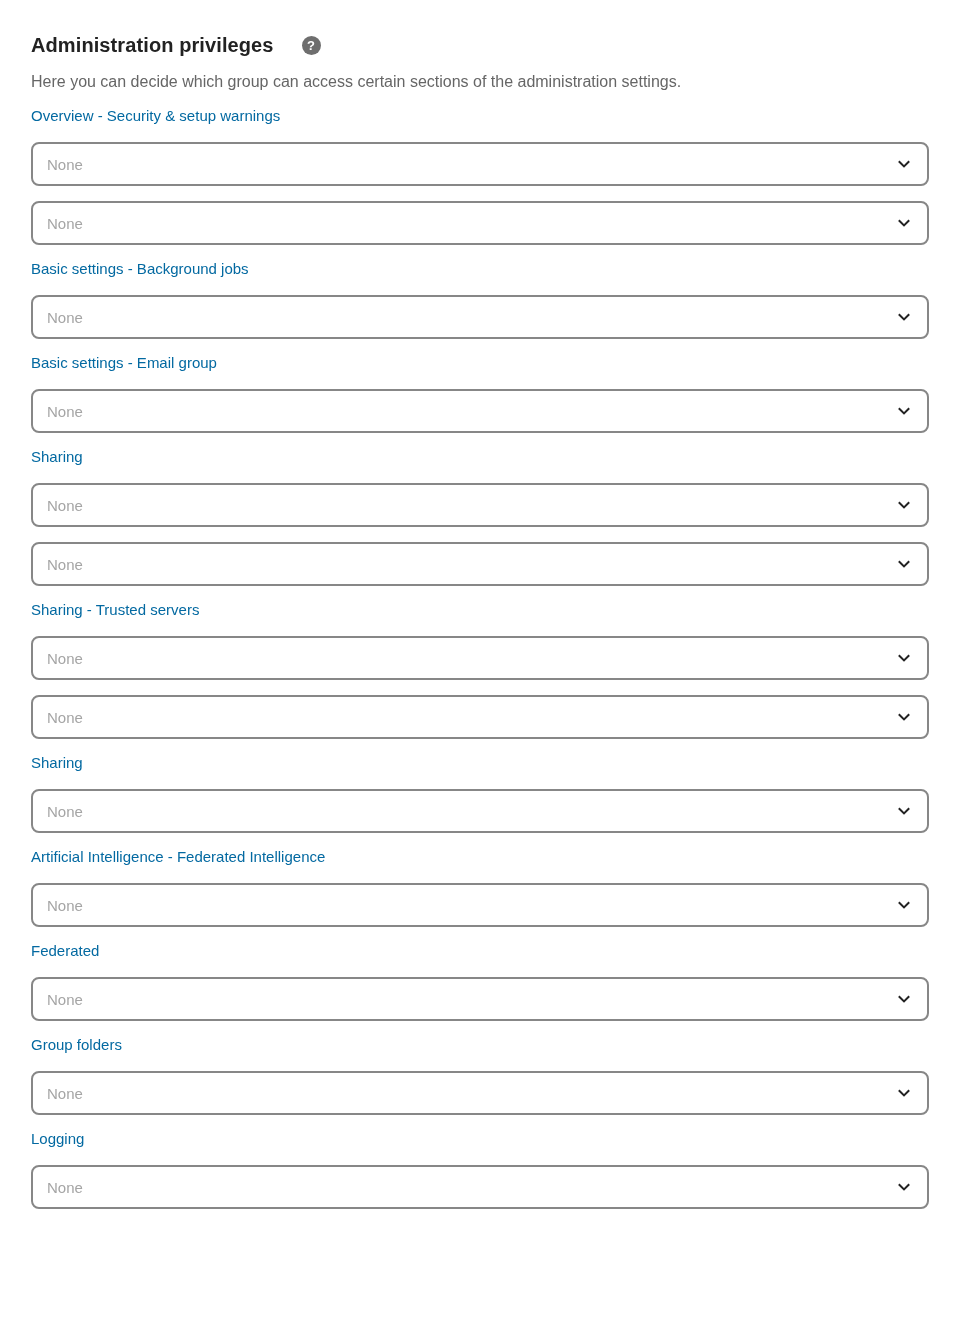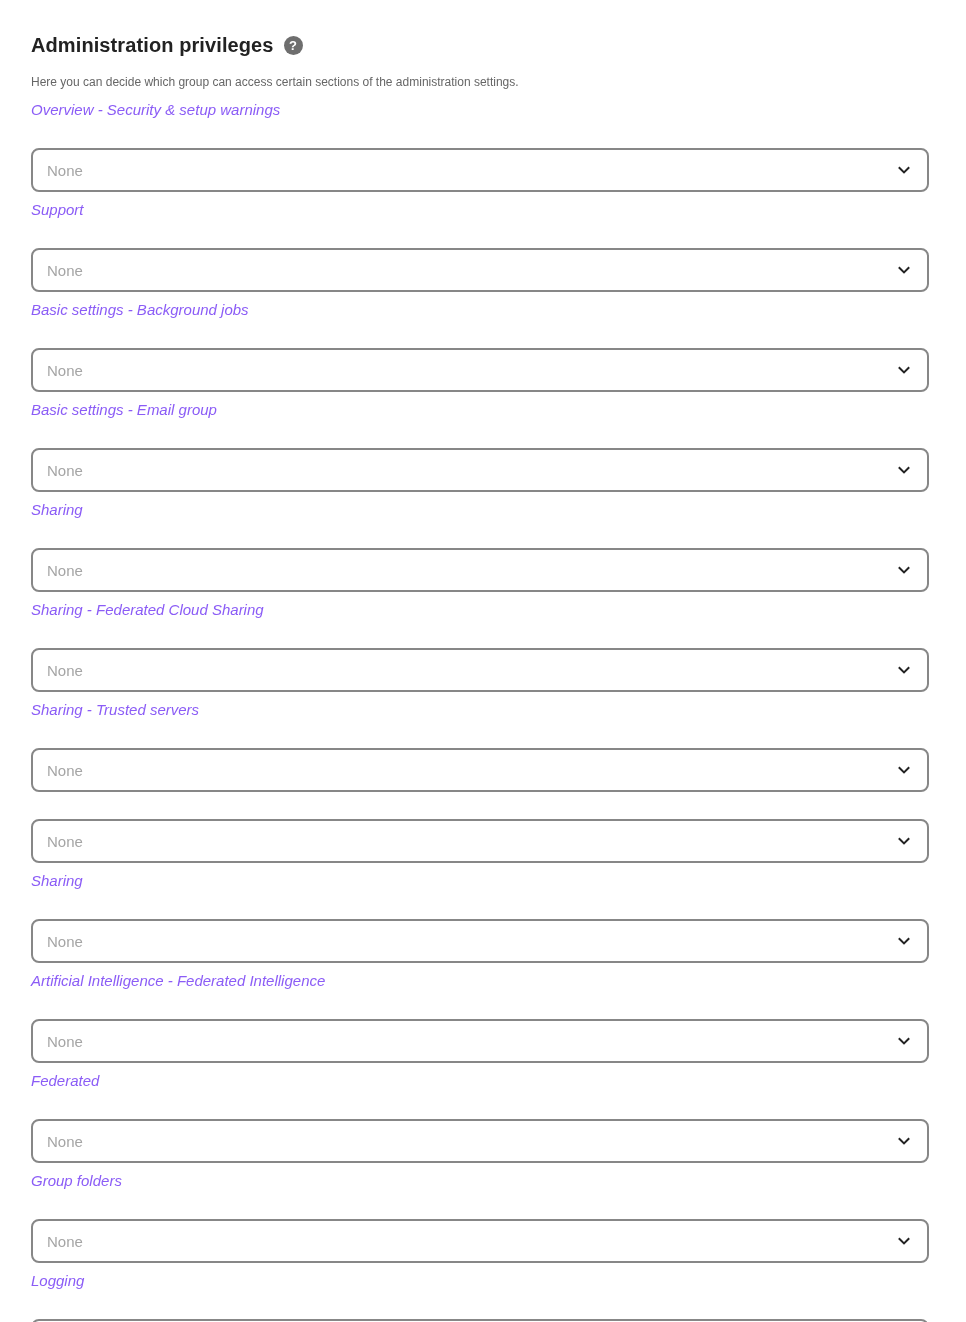--- a/index.html
+++ b/index.html
@@ -14,21 +14,21 @@
     min-height: 1322px;
     background: #ffffff;
     padding: 32px 37px 30px 31px;
   }
   .content {
     width: 898px;
   }
   .header-row {
     display: flex;
     align-items: center;
-    gap: 10px;
+    gap: 28px;
     height: 26px;
     text-align: center;
   }
   .page-title {
     margin: 0;
     font-size: 20px;
     line-height: 26px;
     font-weight: bold;
     color: #222222;
     letter-spacing: 0.1px;
@@ -43,40 +43,39 @@
     font-weight: bold;
     display: inline-flex;
     align-items: center;
     justify-content: center;
     cursor: pointer;
     user-select: none;
     flex: 0 0 auto;
   }
   .page-description {
     margin: 14px 0 0 0;
-    font-size: 12px;
+    font-size: 16px;
     line-height: 20px;
     color: #666666;
   }
   .form {
     margin-top: 0;
   }
   .field-group {
     margin-top: 0;
   }
   .field-label {
     display: block;
-    margin-top: 7px;
+    margin-top: 13px;
     font-size: 15px;
     line-height: 22px;
-    color: #8b5cf6;
-    font-style: italic;
+    color: #0369a1;
   }
   .select {
-    margin-top: 27px;
+    margin-top: 15px;
     width: 898px;
     height: 44px;
     border: 2px solid #878787;
     border-radius: 8px;
     background: #ffffff;
     display: flex;
     align-items: center;
     justify-content: space-between;
     padding: 0 15px 0 14px;
     cursor: pointer;
@@ -115,21 +114,20 @@
       <span class="select-value">None</span>
       <span class="chevron">
         <svg width="16" height="16" viewBox="0 0 16 16" aria-hidden="true">
           <path d="M2.8 5.2 L8 10.4 L13.2 5.2" fill="none" stroke="#222222" stroke-width="2"></path>
         </svg>
       </span>
     </div>
   </div>
 
   <div class="field-group">
-    <label class="field-label">Support</label>
     <div class="select" role="combobox" aria-expanded="false">
       <span class="select-value">None</span>
       <span class="chevron">
         <svg width="16" height="16" viewBox="0 0 16 16" aria-hidden="true">
           <path d="M2.8 5.2 L8 10.4 L13.2 5.2" fill="none" stroke="#222222" stroke-width="2"></path>
         </svg>
       </span>
     </div>
   </div>
 
@@ -163,21 +161,20 @@
       <span class="select-value">None</span>
       <span class="chevron">
         <svg width="16" height="16" viewBox="0 0 16 16" aria-hidden="true">
           <path d="M2.8 5.2 L8 10.4 L13.2 5.2" fill="none" stroke="#222222" stroke-width="2"></path>
         </svg>
       </span>
     </div>
   </div>
 
   <div class="field-group">
-    <label class="field-label">Sharing - Federated Cloud Sharing</label>
     <div class="select" role="combobox" aria-expanded="false">
       <span class="select-value">None</span>
       <span class="chevron">
         <svg width="16" height="16" viewBox="0 0 16 16" aria-hidden="true">
           <path d="M2.8 5.2 L8 10.4 L13.2 5.2" fill="none" stroke="#222222" stroke-width="2"></path>
         </svg>
       </span>
     </div>
   </div>
 

